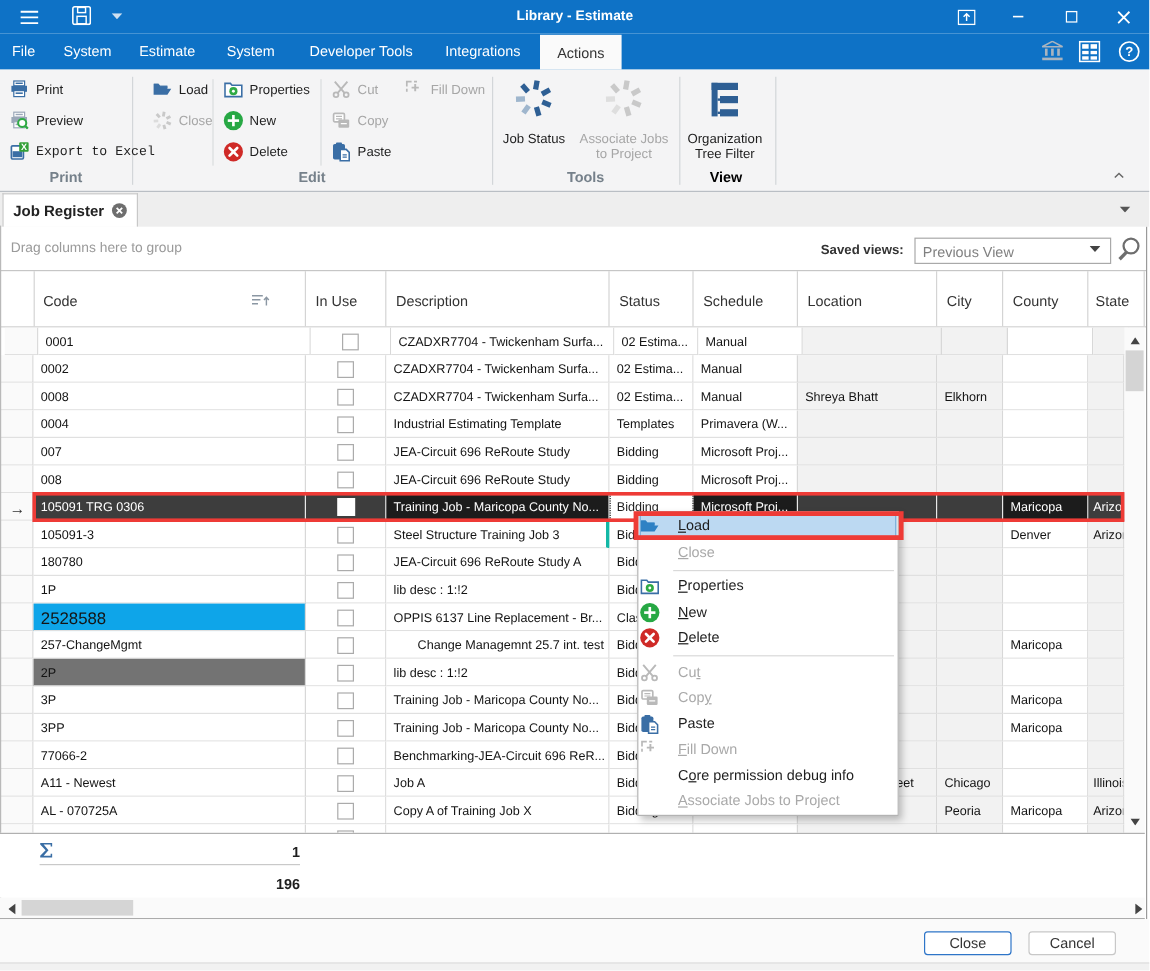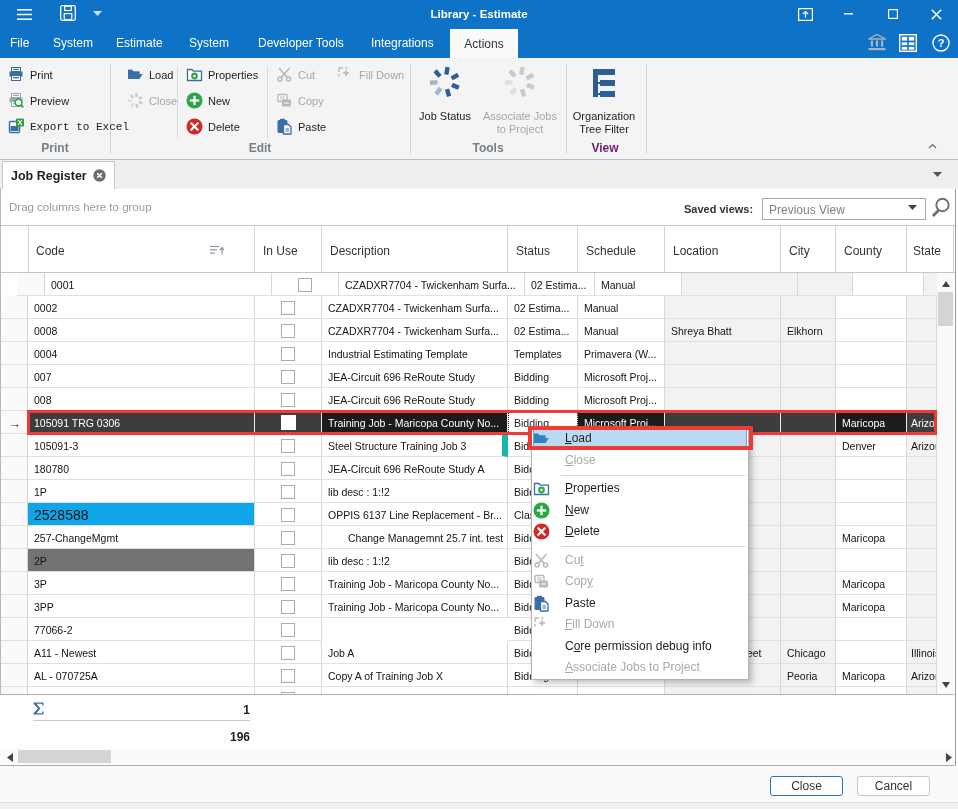--- a/index.html
+++ b/index.html
@@ -83,21 +83,21 @@
     <div class="abs" style="left:0;top:58px;width:958px;height:102px;background:#f4f4f5;border-bottom:1px solid #b9bec4;"></div>
     <div class="abs" style="left:110px;top:64px;width:1px;height:90px;background:#d3d6d9;"></div>
     <div class="abs" style="left:410px;top:64px;width:1px;height:90px;background:#d3d6d9;"></div>
     <div class="abs" style="left:566px;top:64px;width:1px;height:90px;background:#d3d6d9;"></div>
     <div class="abs" style="left:646px;top:64px;width:1px;height:90px;background:#d3d6d9;"></div>
     <div class="abs" style="left:177px;top:66px;width:1px;height:72px;background:#d9dcde;"></div>
     <div class="abs" style="left:267px;top:66px;width:1px;height:72px;background:#d9dcde;"></div>
     <div class="abs tx" style="left:55px;top:141px;transform:translateX(-50%);font-size:12px;font-weight:bold;color:#75808a;">Print</div>
     <div class="abs tx" style="left:260px;top:141px;transform:translateX(-50%);font-size:12px;font-weight:bold;color:#75808a;">Edit</div>
     <div class="abs tx" style="left:488px;top:141px;transform:translateX(-50%);font-size:12px;font-weight:bold;color:#75808a;">Tools</div>
-    <div class="abs tx" style="left:605px;top:141px;transform:translateX(-50%);font-size:12px;font-weight:bold;color:#701a75;">View</div>
+    <div class="abs tx" style="left:605px;top:141px;transform:translateX(-50%);font-size:12px;font-weight:bold;color:#000000;">View</div>
     <div class="abs" style="left:8px;top:66px;">
       <svg width="16" height="16" viewBox="0 0 16 16">
         <rect x="3.5" y="1.5" width="9" height="4" fill="#fff" stroke="#3a6ea5"></rect>
         <rect x="5" y="2.8" width="6" height="1.2" fill="#3a6ea5"></rect>
         <rect x="1.5" y="5.5" width="13" height="5" fill="#3a6ea5"></rect>
         <rect x="3.5" y="9.5" width="9" height="5" fill="#fff" stroke="#3a6ea5"></rect>
         <rect x="5" y="11" width="6" height="1.3" fill="#3a6ea5"></rect>
       </svg>
     </div>
     <div class="abs tx" style="left:30px;top:66px;height:17px;line-height:18px;font-size:11px;color:#1e1e1e;">Print</div>
@@ -298,21 +298,21 @@
       <svg width="15" height="11" viewBox="0 0 15 11">
         <g stroke="#8b97a3" stroke-width="1.2">
           <line x1="0" y1="1.5" x2="9" y2="1.5"></line>
           <line x1="0" y1="4.8" x2="7" y2="4.8"></line>
           <line x1="0" y1="8.1" x2="5" y2="8.1"></line>
         </g>
         <path d="M12 9.5 V3 M10 5 L12 2.7 L14 5" fill="none" stroke="#8b97a3" stroke-width="1.2"></path>
       </svg>
     </div>
     <div class="abs" style="left:0;top:273px;width:958px;height:421px;overflow:hidden;background:#fff;">
-      <div class="abs" style="left:17px;top:0px;width:830px;height:23px;">
+      <div class="abs" style="left:4px;top:0px;width:830px;height:23px;">
         <div class="abs" style="left:0;top:0;width:28px;height:23px;background:#fafafa;border-right:1px solid #d4d4d4;border-bottom:1px solid #e0e0e0;"></div>
         <div class="abs tx" style="left:28px;top:0;width:227px;height:23px;background:#fff;border-right:1px solid #d8d8d8;border-bottom:1px solid #e0e0e0;font-size:10.5px;color:#141414;line-height:25px;overflow:hidden;"><span style="padding-left:6px;">0001</span></div>
         <div class="abs tx" style="left:255px;top:0;width:67px;height:23px;background:#fff;border-right:1px solid #d8d8d8;border-bottom:1px solid #e0e0e0;font-size:10.5px;color:#141414;line-height:25px;overflow:hidden;">
           <div class="abs" style="left:26px;top:5px;width:14px;height:14px;background:#fff;border:1px solid #ababab;"></div>
         </div>
         <div class="abs tx" style="left:322px;top:0;width:186px;height:23px;background:#fff;border-right:1px solid #d8d8d8;border-bottom:1px solid #e0e0e0;font-size:10.5px;color:#141414;line-height:25px;overflow:hidden;"><span style="padding-left:6px;">CZADXR7704 - Twickenham Surfa...</span></div>
         <div class="abs tx" style="left:508px;top:0;width:70px;height:23px;background:#fff;border-right:1px solid #d8d8d8;border-bottom:1px solid #e0e0e0;font-size:10.5px;color:#141414;line-height:25px;overflow:hidden;"><span style="padding-left:6px;">02 Estima...</span></div>
         <div class="abs tx" style="left:578px;top:0;width:87px;height:23px;background:#fff;border-right:1px solid #d8d8d8;border-bottom:1px solid #e0e0e0;font-size:10.5px;color:#141414;line-height:25px;overflow:hidden;"><span style="padding-left:6px;">Manual</span></div>
         <div class="abs tx" style="left:665px;top:0;width:116px;height:23px;background:#f2f2f2;border-right:1px solid #d8d8d8;border-bottom:1px solid #e0e0e0;font-size:10.5px;color:#141414;line-height:25px;overflow:hidden;"></div>
         <div class="abs tx" style="left:781px;top:0;width:55px;height:23px;background:#f2f2f2;border-right:1px solid #d8d8d8;border-bottom:1px solid #e0e0e0;font-size:10.5px;color:#141414;line-height:25px;overflow:hidden;"></div>
@@ -403,21 +403,21 @@
         <div class="abs tx" style="left:781px;top:0;width:55px;height:23px;background:#3d3d3d;border-right:1px solid #e8e8e8;border-bottom:1px solid #3d3d3d;font-size:10.5px;color:#fff;line-height:25px;overflow:hidden;"></div>
         <div class="abs tx" style="left:836px;top:0;width:71px;height:23px;background:#1c1c1c;border-right:1px solid #e8e8e8;border-bottom:1px solid #3d3d3d;font-size:10.5px;color:#fff;line-height:25px;overflow:hidden;"><span style="padding-left:6px;">Maricopa</span></div>
         <div class="abs tx" style="left:907px;top:0;width:30px;height:23px;background:#3d3d3d;border-right:1px solid #e8e8e8;border-bottom:1px solid #3d3d3d;font-size:10.5px;color:#fff;line-height:25px;overflow:hidden;"><span style="padding-left:4px;">Arizona</span></div>
       </div>
       <div class="abs" style="left:0;top:161px;width:937px;height:23px;">
         <div class="abs" style="left:0;top:0;width:28px;height:23px;background:#fafafa;border-right:1px solid #d4d4d4;border-bottom:1px solid #e0e0e0;"></div>
         <div class="abs tx" style="left:28px;top:0;width:227px;height:23px;background:#fff;border-right:1px solid #d8d8d8;border-bottom:1px solid #e0e0e0;font-size:10.5px;color:#141414;line-height:25px;overflow:hidden;"><span style="padding-left:6px;">105091-3</span></div>
         <div class="abs tx" style="left:255px;top:0;width:67px;height:23px;background:#fff;border-right:1px solid #d8d8d8;border-bottom:1px solid #e0e0e0;font-size:10.5px;color:#141414;line-height:25px;overflow:hidden;">
           <div class="abs" style="left:26px;top:5px;width:14px;height:14px;background:#fff;border:1px solid #ababab;"></div>
         </div>
-        <div class="abs tx" style="left:322px;top:0;width:186px;height:23px;background:#fff;border-right:6px solid #14b8a6;border-bottom:1px solid #e0e0e0;font-size:10.5px;color:#141414;line-height:25px;overflow:hidden;"><span style="padding-left:6px;">Steel Structure Training Job 3</span></div>
+        <div class="abs tx" style="left:322px;top:0;width:186px;height:23px;background:#fff;border-right:3px solid #14b8a6;border-bottom:1px solid #e0e0e0;font-size:10.5px;color:#141414;line-height:25px;overflow:hidden;"><span style="padding-left:6px;">Steel Structure Training Job 3</span></div>
         <div class="abs tx" style="left:508px;top:0;width:70px;height:23px;background:#fff;border-right:1px solid #d8d8d8;border-bottom:1px solid #e0e0e0;font-size:10.5px;color:#141414;line-height:25px;overflow:hidden;"><span style="padding-left:6px;">Bidding</span></div>
         <div class="abs tx" style="left:578px;top:0;width:87px;height:23px;background:#fff;border-right:1px solid #d8d8d8;border-bottom:1px solid #e0e0e0;font-size:10.5px;color:#141414;line-height:25px;overflow:hidden;"></div>
         <div class="abs tx" style="left:665px;top:0;width:116px;height:23px;background:#f2f2f2;border-right:1px solid #d8d8d8;border-bottom:1px solid #e0e0e0;font-size:10.5px;color:#141414;line-height:25px;overflow:hidden;"></div>
         <div class="abs tx" style="left:781px;top:0;width:55px;height:23px;background:#f2f2f2;border-right:1px solid #d8d8d8;border-bottom:1px solid #e0e0e0;font-size:10.5px;color:#141414;line-height:25px;overflow:hidden;"></div>
         <div class="abs tx" style="left:836px;top:0;width:71px;height:23px;background:#fff;border-right:1px solid #d8d8d8;border-bottom:1px solid #e0e0e0;font-size:10.5px;color:#141414;line-height:25px;overflow:hidden;"><span style="padding-left:6px;">Denver</span></div>
         <div class="abs tx" style="left:907px;top:0;width:30px;height:23px;background:#f2f2f2;border-right:1px solid #d8d8d8;border-bottom:1px solid #e0e0e0;font-size:10.5px;color:#141414;line-height:25px;overflow:hidden;"><span style="padding-left:4px;">Arizona</span></div>
       </div>
       <div class="abs" style="left:0;top:184px;width:937px;height:23px;">
         <div class="abs" style="left:0;top:0;width:28px;height:23px;background:#fafafa;border-right:1px solid #d4d4d4;border-bottom:1px solid #e0e0e0;"></div>
         <div class="abs tx" style="left:28px;top:0;width:227px;height:23px;background:#fff;border-right:1px solid #d8d8d8;border-bottom:1px solid #e0e0e0;font-size:10.5px;color:#141414;line-height:25px;overflow:hidden;"><span style="padding-left:6px;">180780</span></div>
@@ -515,20 +515,21 @@
         <div class="abs tx" style="left:781px;top:0;width:55px;height:23px;background:#f2f2f2;border-right:1px solid #d8d8d8;border-bottom:1px solid #e0e0e0;font-size:10.5px;color:#141414;line-height:25px;overflow:hidden;"></div>
         <div class="abs tx" style="left:836px;top:0;width:71px;height:23px;background:#fff;border-right:1px solid #d8d8d8;border-bottom:1px solid #e0e0e0;font-size:10.5px;color:#141414;line-height:25px;overflow:hidden;"><span style="padding-left:6px;">Maricopa</span></div>
         <div class="abs tx" style="left:907px;top:0;width:30px;height:23px;background:#f2f2f2;border-right:1px solid #d8d8d8;border-bottom:1px solid #e0e0e0;font-size:10.5px;color:#141414;line-height:25px;overflow:hidden;"></div>
       </div>
       <div class="abs" style="left:0;top:345px;width:937px;height:23px;">
         <div class="abs" style="left:0;top:0;width:28px;height:23px;background:#fafafa;border-right:1px solid #d4d4d4;border-bottom:1px solid #e0e0e0;"></div>
         <div class="abs tx" style="left:28px;top:0;width:227px;height:23px;background:#fff;border-right:1px solid #d8d8d8;border-bottom:1px solid #e0e0e0;font-size:10.5px;color:#141414;line-height:25px;overflow:hidden;"><span style="padding-left:6px;">77066-2</span></div>
         <div class="abs tx" style="left:255px;top:0;width:67px;height:23px;background:#fff;border-right:1px solid #d8d8d8;border-bottom:1px solid #e0e0e0;font-size:10.5px;color:#141414;line-height:25px;overflow:hidden;">
           <div class="abs" style="left:26px;top:5px;width:14px;height:14px;background:#fff;border:1px solid #ababab;"></div>
         </div>
+        <div class="abs tx" style="left:322px;top:0;width:186px;height:23px;background:#fff;border-right:1px solid #d8d8d8;border-bottom:1px solid #e0e0e0;font-size:10.5px;color:#141414;line-height:25px;overflow:hidden;"><span style="padding-left:6px;">Benchmarking-JEA-Circuit 696 ReR...</span></div>
         <div class="abs tx" style="left:508px;top:0;width:70px;height:23px;background:#fff;border-right:1px solid #d8d8d8;border-bottom:1px solid #e0e0e0;font-size:10.5px;color:#141414;line-height:25px;overflow:hidden;"><span style="padding-left:6px;">Bidding</span></div>
         <div class="abs tx" style="left:578px;top:0;width:87px;height:23px;background:#fff;border-right:1px solid #d8d8d8;border-bottom:1px solid #e0e0e0;font-size:10.5px;color:#141414;line-height:25px;overflow:hidden;"></div>
         <div class="abs tx" style="left:665px;top:0;width:116px;height:23px;background:#f2f2f2;border-right:1px solid #d8d8d8;border-bottom:1px solid #e0e0e0;font-size:10.5px;color:#141414;line-height:25px;overflow:hidden;"></div>
         <div class="abs tx" style="left:781px;top:0;width:55px;height:23px;background:#f2f2f2;border-right:1px solid #d8d8d8;border-bottom:1px solid #e0e0e0;font-size:10.5px;color:#141414;line-height:25px;overflow:hidden;"></div>
         <div class="abs tx" style="left:836px;top:0;width:71px;height:23px;background:#fff;border-right:1px solid #d8d8d8;border-bottom:1px solid #e0e0e0;font-size:10.5px;color:#141414;line-height:25px;overflow:hidden;"></div>
         <div class="abs tx" style="left:907px;top:0;width:30px;height:23px;background:#f2f2f2;border-right:1px solid #d8d8d8;border-bottom:1px solid #e0e0e0;font-size:10.5px;color:#141414;line-height:25px;overflow:hidden;"></div>
       </div>
       <div class="abs" style="left:0;top:368px;width:937px;height:23px;">
         <div class="abs" style="left:0;top:0;width:28px;height:23px;background:#fafafa;border-right:1px solid #d4d4d4;border-bottom:1px solid #e0e0e0;"></div>
         <div class="abs tx" style="left:28px;top:0;width:227px;height:23px;background:#fff;border-right:1px solid #d8d8d8;border-bottom:1px solid #e0e0e0;font-size:10.5px;color:#141414;line-height:25px;overflow:hidden;"><span style="padding-left:6px;">A11 - Newest</span></div>

